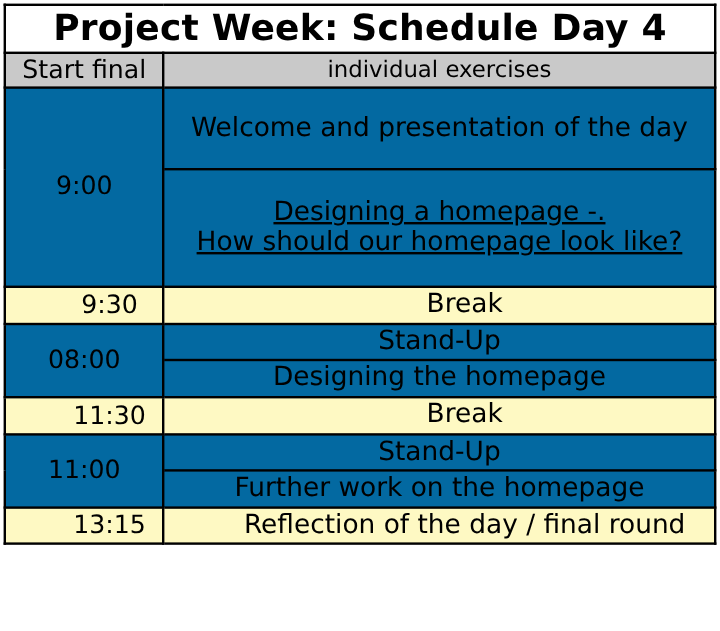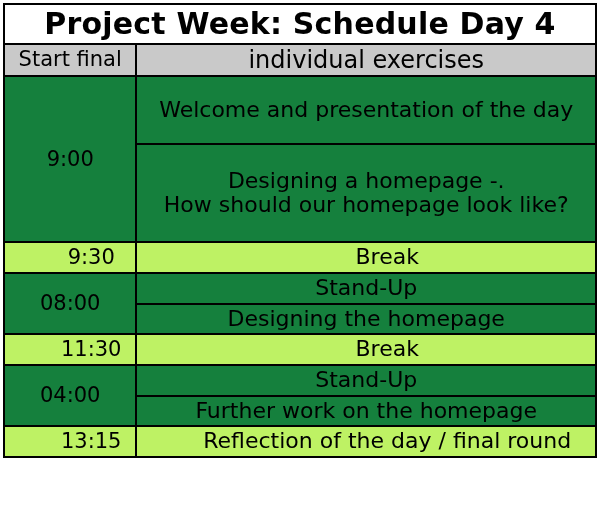--- a/index.html
+++ b/index.html
@@ -40,40 +40,40 @@
   .title-cell {
     font-size: 30px;
     font-weight: bold;
     letter-spacing: 0.2px;
     background: #ffffff;
     padding-top: 2px;
     padding-bottom: 4px;
   }
   .header-cell {
     background: #c9c9c9;
-    font-size: 24px;
+    font-size: 19px;
     padding-top: 4px;
     padding-bottom: 4px;
   }
   .header-cell.time {
     font-size: 21px;
   }
   .cell {
     font-size: 22px;
-    background: #15803d;
+    background: #0369a1;
   }
   .cell.shaded {
-    background: #bef264;
+    background: #fef9c3;
     padding-left: 46px;
   }
   .time-cell {
     font-size: 21px;
   }
   .row-welcome .desc { height: 62px; }
-  .row-design .desc { height: 92px; }
+  .row-design .desc { height: 92px; text-decoration: underline; }
 </style>
 </head>
 <body>
 
 <div id="schedule-wrap">
   <table class="schedule">
     <colgroup>
       <col class="col-time">
       <col class="col-desc">
     </colgroup>
@@ -107,21 +107,21 @@
       <tr>
         <td class="cell">Designing the homepage</td>
       </tr>
 
       <tr>
         <td class="cell shaded time-cell">11:30</td>
         <td class="cell shaded">Break</td>
       </tr>
 
       <tr>
-        <td class="cell time-cell" rowspan="2">04:00</td>
+        <td class="cell time-cell" rowspan="2">11:00</td>
         <td class="cell">Stand-Up</td>
       </tr>
       <tr>
         <td class="cell">Further work on the homepage</td>
       </tr>
 
       <tr>
         <td class="cell shaded time-cell">13:15</td>
         <td class="cell shaded">Reflection of the day / final round</td>
       </tr>

